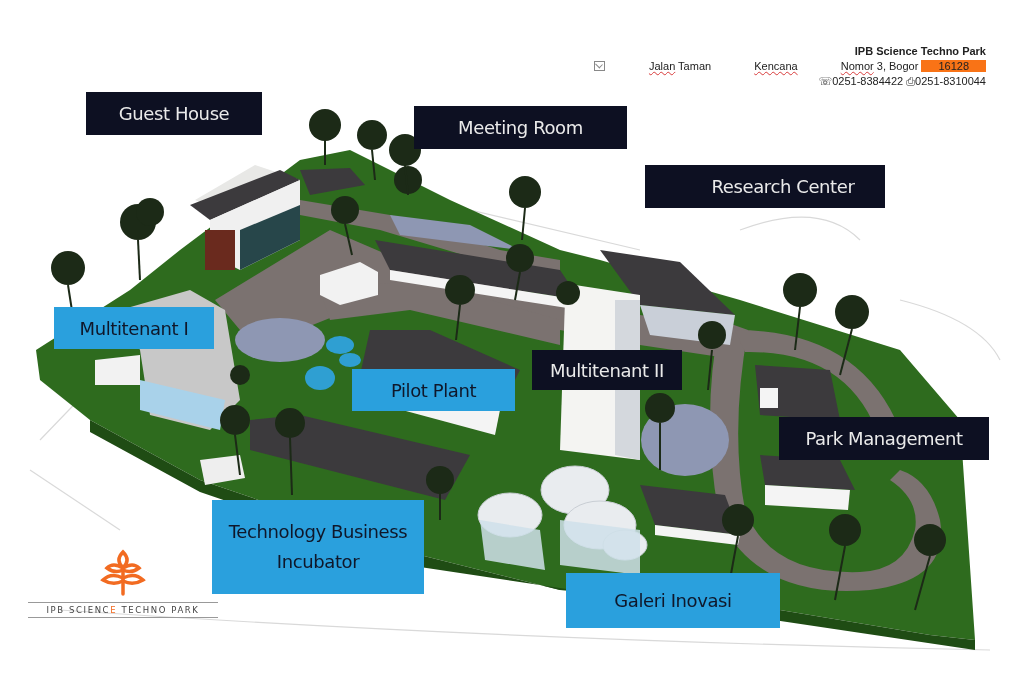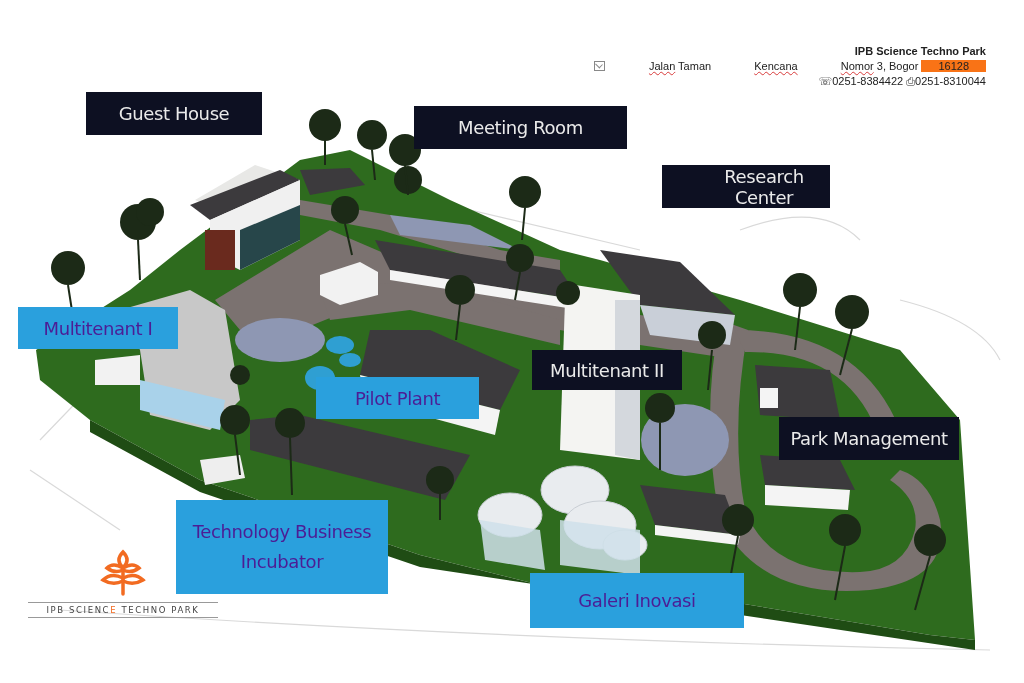--- a/index.html
+++ b/index.html
@@ -10,21 +10,21 @@
   .header { position: absolute; right: 38px; top: 44px; text-align: right; font-family: "Liberation Sans", sans-serif; color: #222; line-height: 15px; }
   .header .title { font-weight: bold; font-size: 11px; }
   .header .addr, .header .phones { font-size: 11px; }
   .header .mail-icon { display: inline-block; width: 9px; height: 8px; border: 1px solid #888; margin-right: 4px; vertical-align: -1px; position: relative; }
   .header .mail-icon:after { content: ""; position: absolute; left: 1px; top: 0; width: 5px; height: 4px; border-right: 1px solid #888; border-bottom: 1px solid #888; transform: rotate(45deg); }
   .header .squiggle { text-decoration: underline wavy #d83b3b; text-decoration-thickness: 1px; margin-left: 40px; }
   .header .zip { background: #f97316; padding: 0 17px; }
 
   .label { position: absolute; color: #f2f2f2; font-family: "DejaVu Sans", sans-serif; font-size: 18px; letter-spacing: -0.4px; display: flex; align-items: center; justify-content: center; text-align: center; box-sizing: border-box; }
   .label.dark { background: #0d1022; color: #eaeaea; }
-  .label.blue { background: #2aa0dd; color: #4c1d95; }
+  .label.blue { background: #2aa0dd; color: #0f172a; margin-left: 36px; }
   .label.two-line { flex-direction: column; line-height: 30px; }
 
   .logo { position: absolute; left: 28px; top: 548px; width: 190px; text-align: center; }
   .logo-text { font-family: "DejaVu Sans", sans-serif; font-size: 8.5px; letter-spacing: 1.6px; color: #444; border-top: 1px solid #999; border-bottom: 1px solid #999; padding: 2px 0; margin-top: 2px; white-space: nowrap; }
   .logo-text .accent { color: #f26b21; }
 </style>
 </head>
 <body>
 
 <div class="stage">
@@ -170,33 +170,33 @@
       <span>⎙</span><span>0251-8310044</span>
     </div>
   </div>
 
   <div class="label dark" style="left:86px;top:92px;width:176px;height:43px;">
       <span>Guest House</span>
     </div>
   <div class="label dark" style="left:414px;top:106px;width:213px;height:43px;">
       <span>Meeting Room</span>
     </div>
-  <div class="label dark" style="left:662px;top:165px;width:168px;height:43px;padding-left:36px;">
+  <div class="label dark" style="left:645px;top:165px;width:240px;height:43px;padding-left:36px;">
       <span>Research Center</span>
     </div>
   <div class="label blue" style="left:18px;top:307px;width:160px;height:42px;">
       <span>Multitenant I</span>
     </div>
-  <div class="label blue" style="left:316px;top:377px;width:163px;height:42px;">
+  <div class="label blue" style="left:316px;top:369px;width:163px;height:42px;">
       <span>Pilot Plant</span>
     </div>
   <div class="label dark" style="left:532px;top:350px;width:150px;height:40px;">
       <span>Multitenant II</span>
     </div>
-  <div class="label dark" style="left:779px;top:417px;width:180px;height:43px;">
+  <div class="label dark" style="left:779px;top:417px;width:210px;height:43px;">
       <span>Park Management</span>
     </div>
   <div class="label blue two-line" style="left:176px;top:500px;width:212px;height:94px;">
     <span>Technology Business</span>
     <span>Incubator</span>
   </div>
   <div class="label blue" style="left:530px;top:573px;width:214px;height:55px;">
       <span>Galeri Inovasi</span>
     </div>
 

